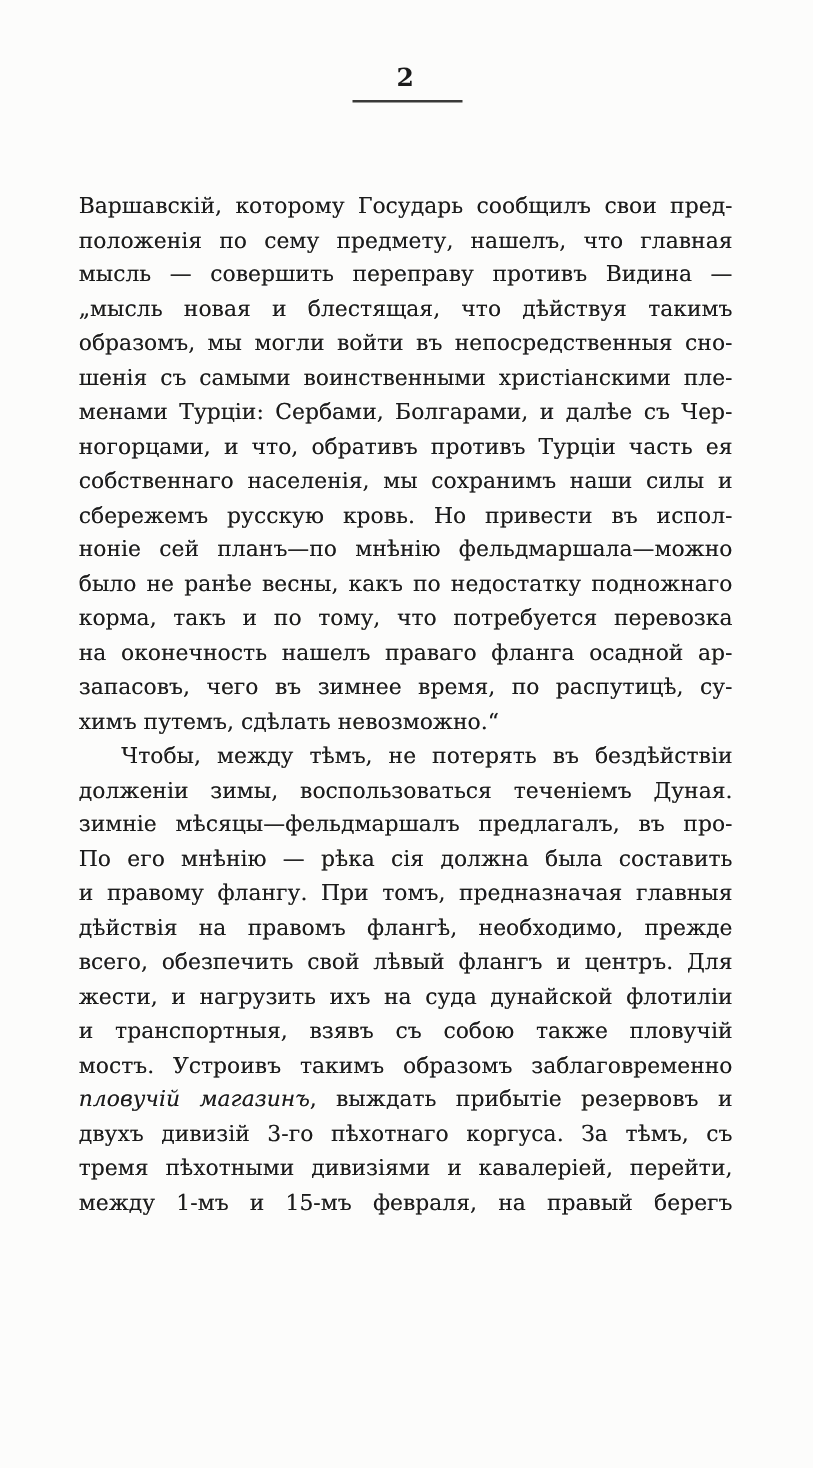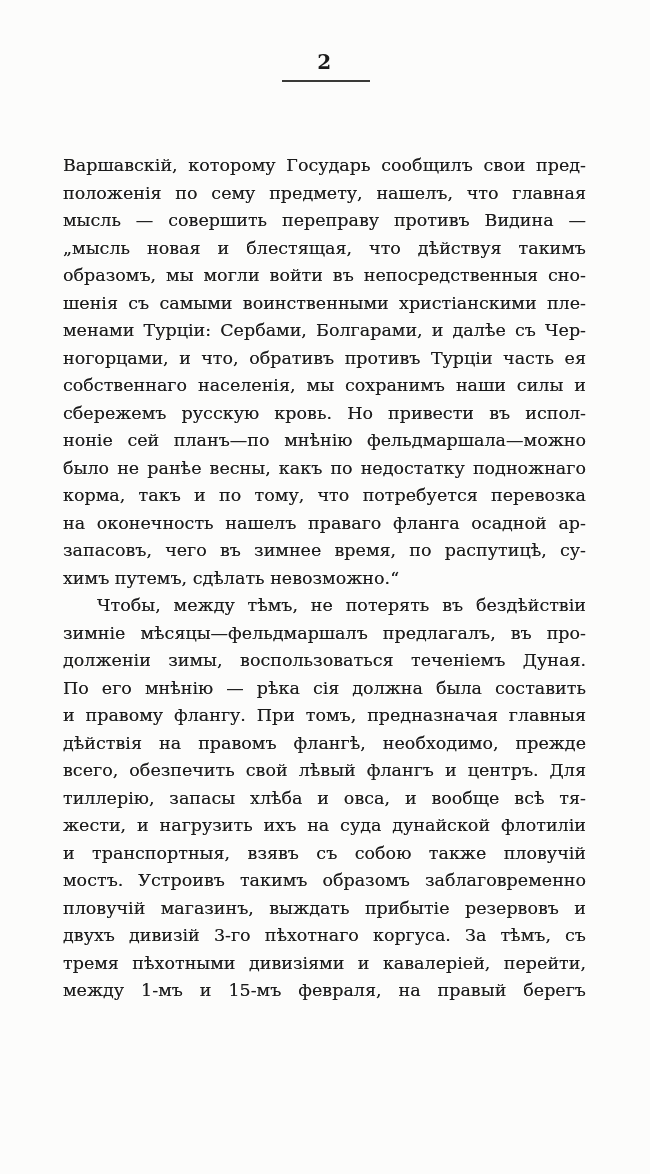--- a/index.html
+++ b/index.html
@@ -54,20 +54,21 @@
     text-shadow: 0 0 0.4px rgba(20,20,20,0.55);
   }
   .line.para-end {
     text-align-last: left;
     -moz-text-align-last: left;
   }
   .line.indent {
     text-indent: 34px;
   }
   .it {
+    font-style: italic;
   }
 </style>
 </head>
 <body>
 
 <div class="page">
 
   <div class="page-number">2</div>
   <div class="header-rule"></div>
 
@@ -87,27 +88,26 @@
       <div class="line">ноніе сей планъ—по мнѣнію фельдмаршала—можно</div>
       <div class="line">было не ранѣе весны, какъ по недостатку подножнаго</div>
       <div class="line">корма, такъ и по тому, что потребуется перевозка</div>
       <div class="line">на оконечность нашелъ праваго фланга осадной ар-</div>
       <div class="line">запасовъ, чего въ зимнее время, по распутицѣ, су-</div>
       <div class="line para-end">химъ путемъ, сдѣлать невозможно.“</div>
     </div>
 
     <div>
       <div class="line indent">Чтобы, между тѣмъ, не потерять въ бездѣйствіи</div>
+      <div class="line">долженіи зимы, воспользоваться теченіемъ Дуная.</div>
       <div class="line">зимніе мѣсяцы—фельдмаршалъ предлагалъ, въ про-</div>
-      <div class="line">долженіи зимы, воспользоваться теченіемъ Дуная.</div>
       <div class="line">По его мнѣнію — рѣка сія должна была составить</div>
       <div class="line">и правому флангу. При томъ, предназначая главныя</div>
       <div class="line">дѣйствія на правомъ флангѣ, необходимо, прежде</div>
       <div class="line">всего, обезпечить свой лѣвый флангъ и центръ. Для</div>
-      <div class="line">тиллерію, запасы хлѣба и овса, и вообще всѣ тя-</div>
       <div class="line">жести, и нагрузить ихъ на суда дунайской флотиліи</div>
       <div class="line">и транспортныя, взявъ съ собою также пловучій</div>
       <div class="line">мостъ. Устроивъ такимъ образомъ заблаговременно</div>
       <div class="line"><span class="it">пловучій магазинъ</span><span>, выждать прибытіе резервовъ и</span></div>
       <div class="line">двухъ дивизій 3-го пѣхотнаго коргуса. За тѣмъ, съ</div>
       <div class="line">тремя пѣхотными дивизіями и кавалеріей, перейти,</div>
       <div class="line">между 1-мъ и 15-мъ февраля, на правый берегъ</div>
     </div>
 
   </div>

